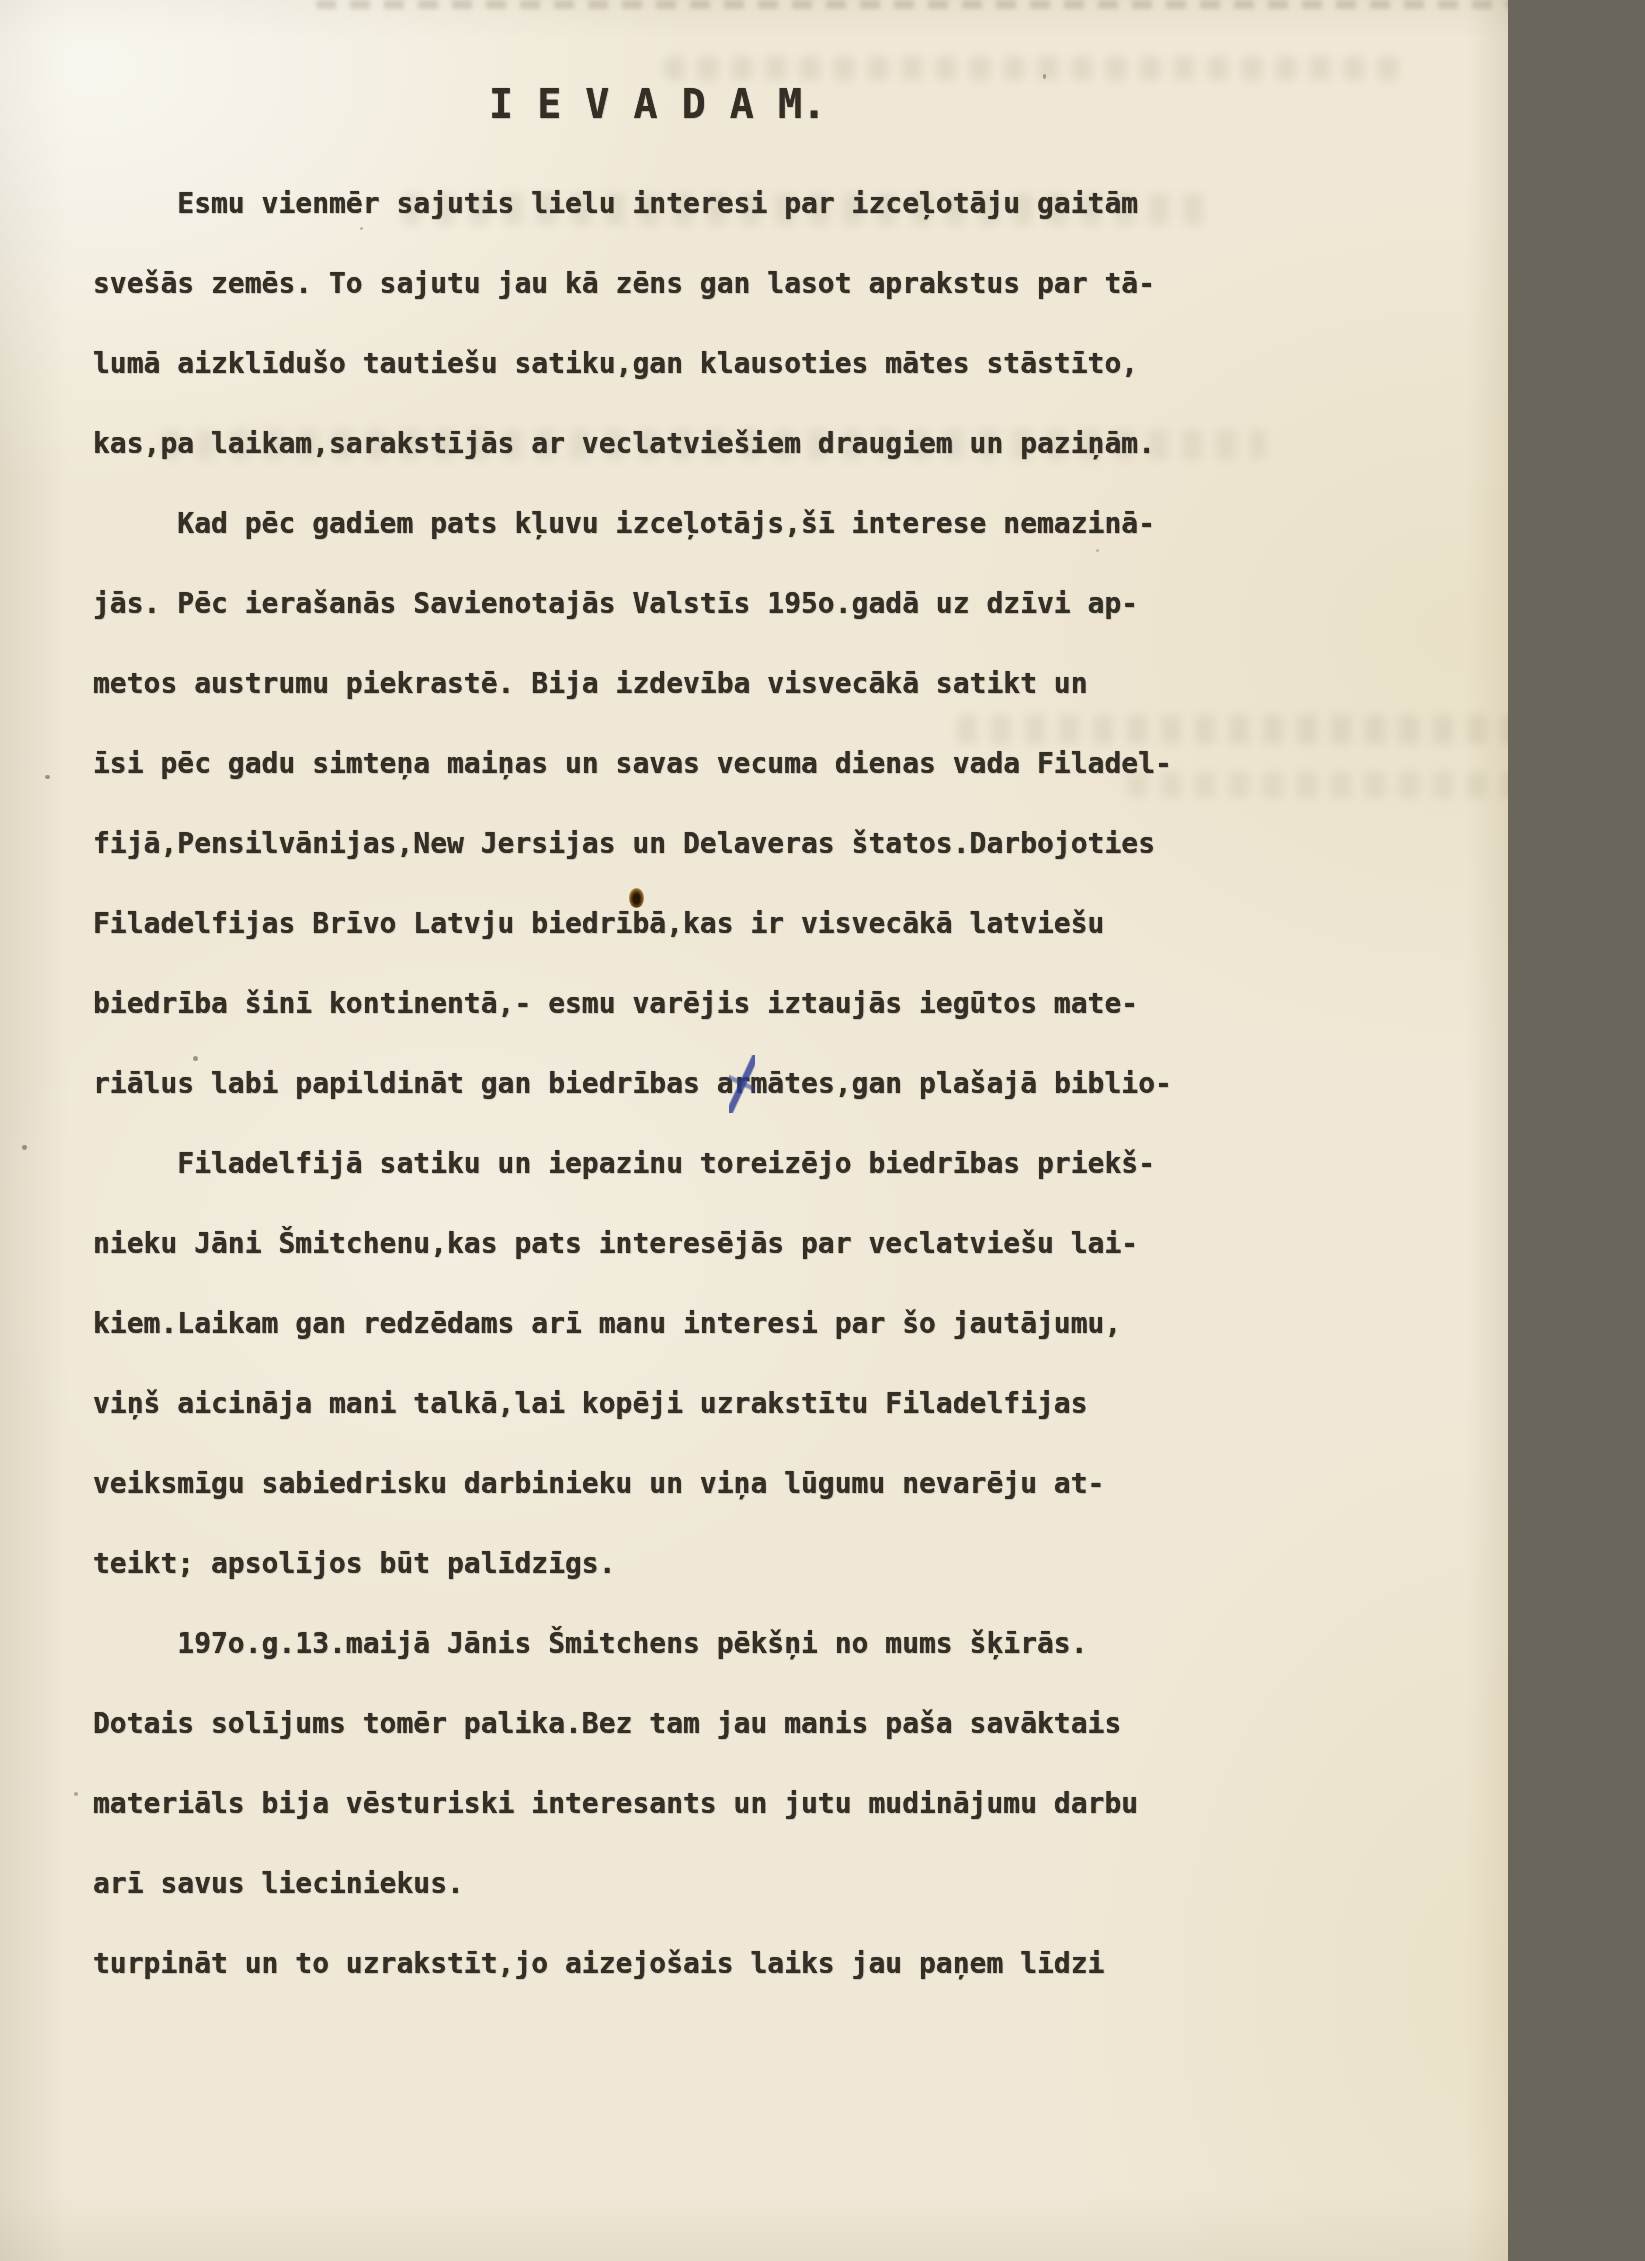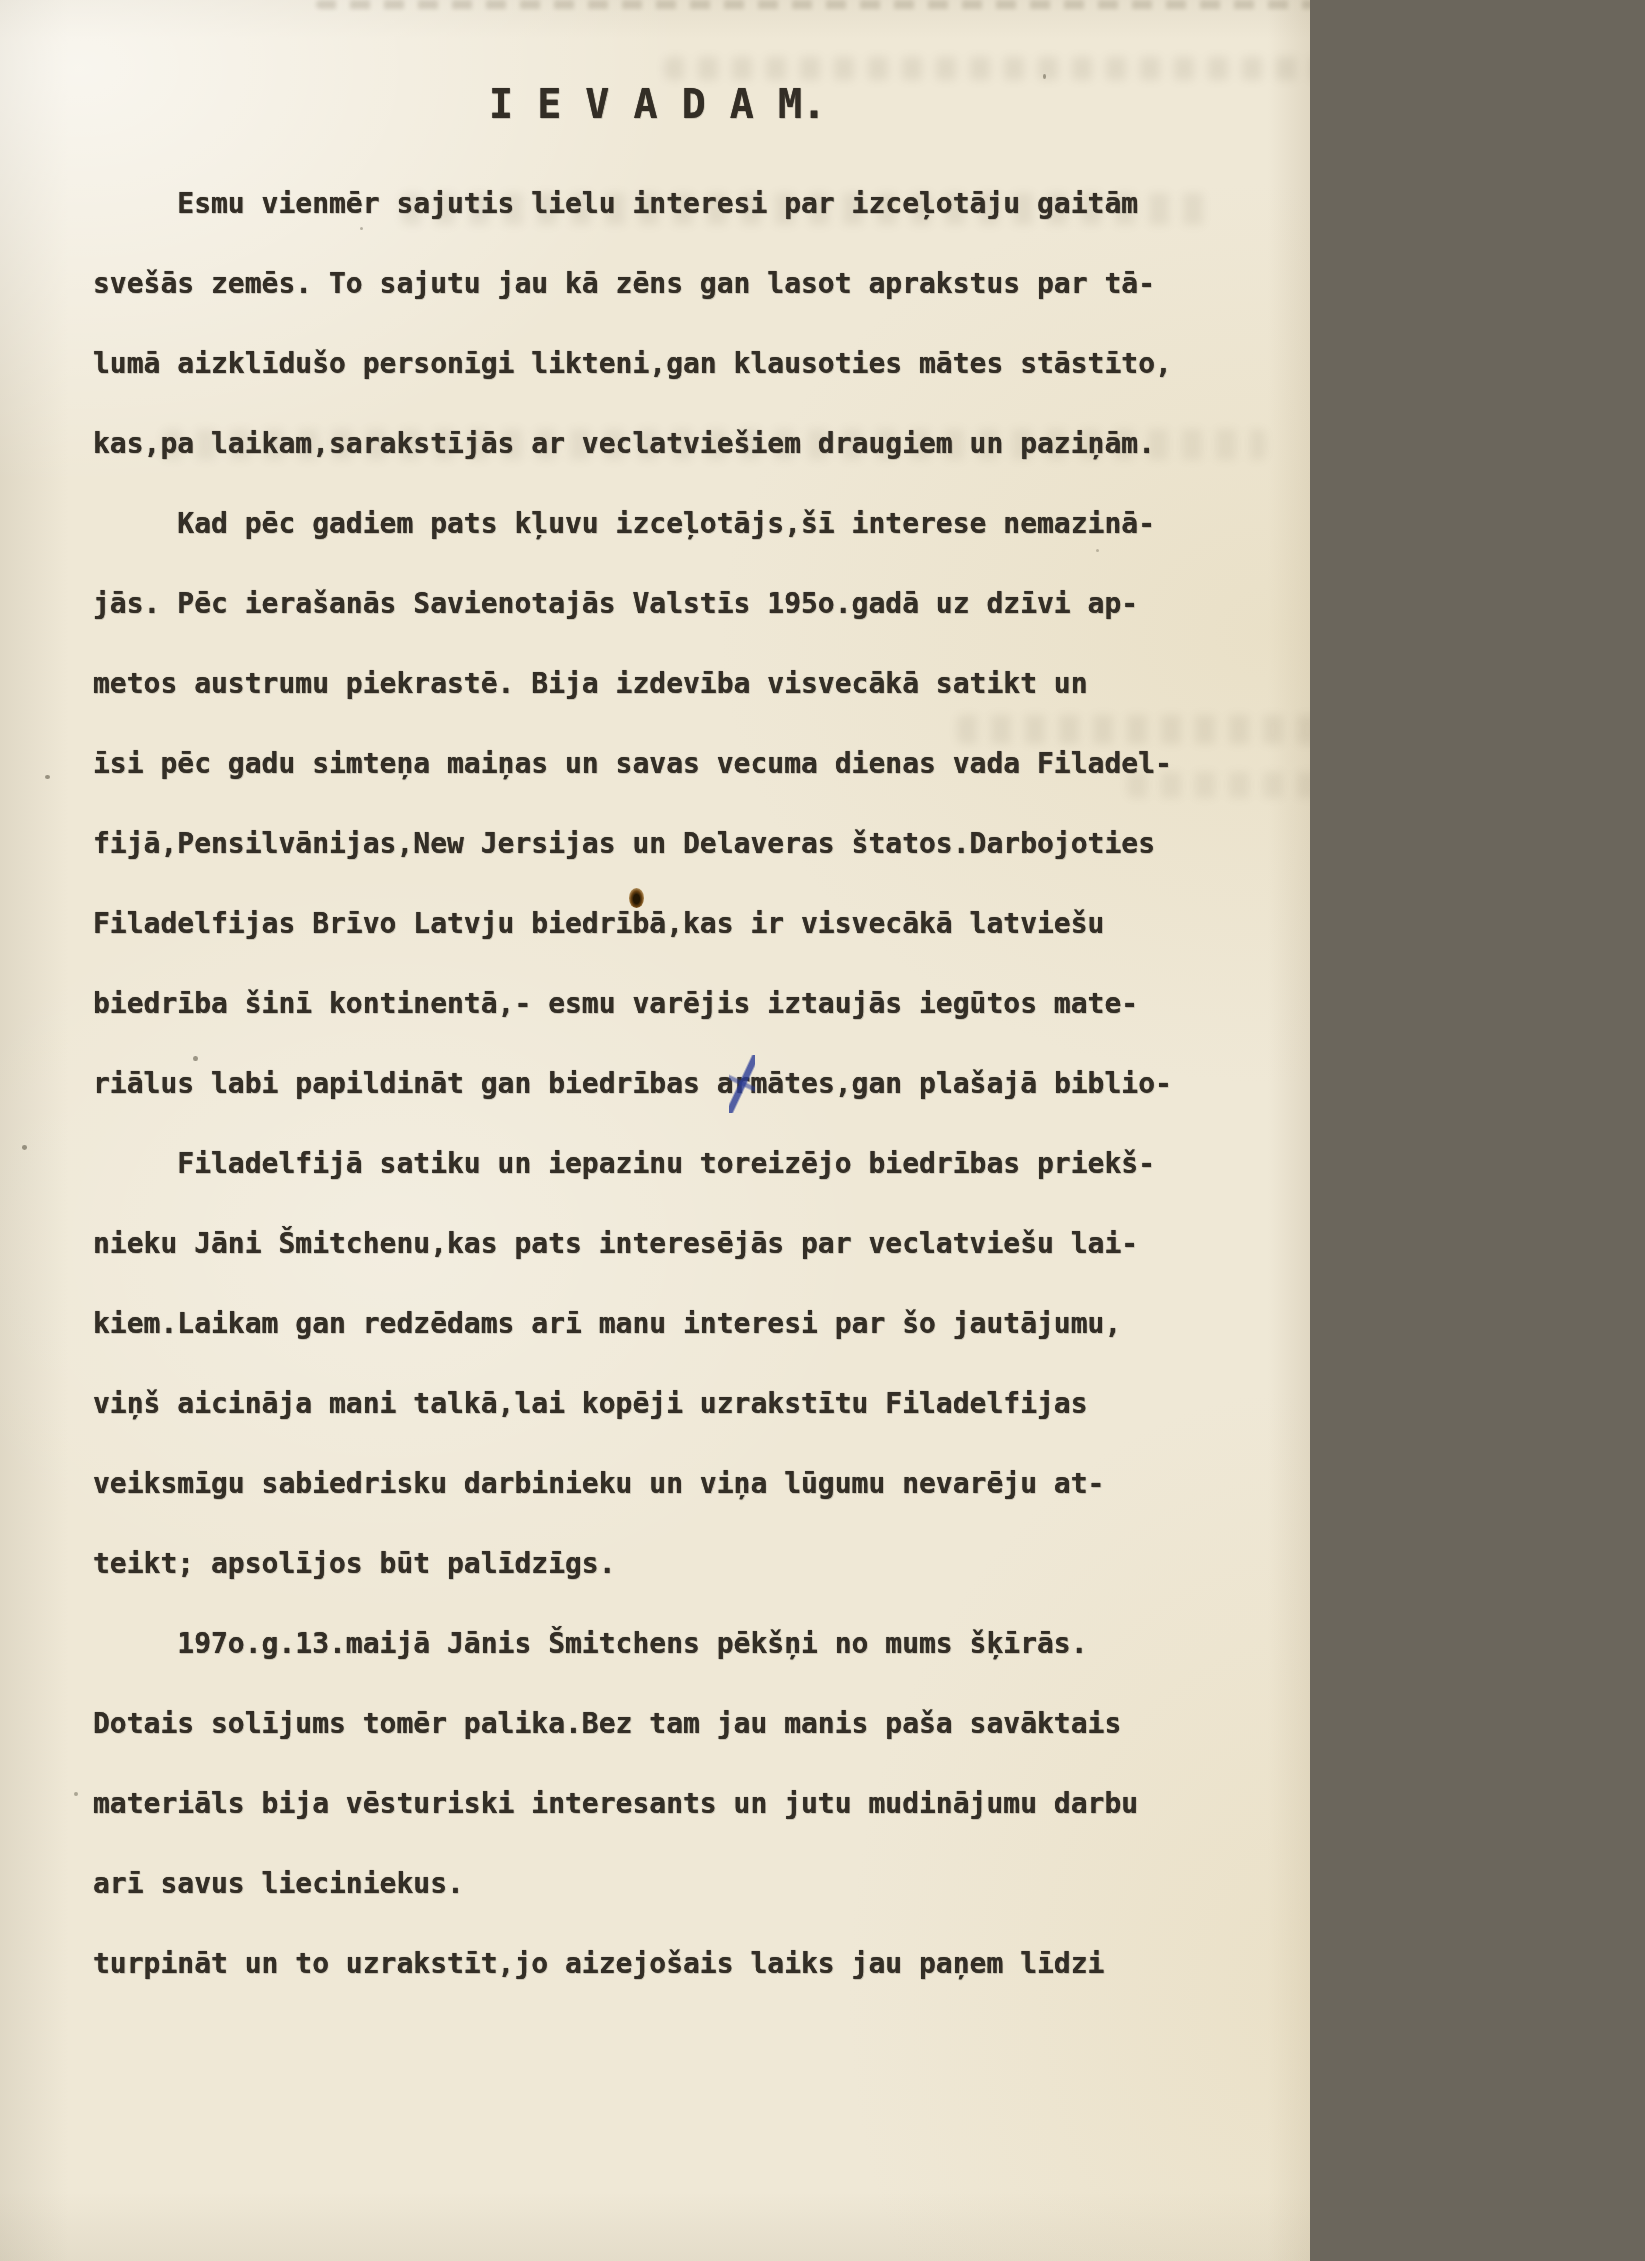--- a/index.html
+++ b/index.html
@@ -1,18 +1,18 @@
 <!DOCTYPE html>
 <html style="font-size:12.3px"><head>
 <meta charset="utf-8">
 <style>
   html,body{margin:0;padding:0;background:#6b665c;}
   .page{
     position:relative;
-    width:1310px;height:2261px;
+    width:1508px;height:2261px;
     overflow:hidden;
     font-family:"DejaVu Sans Mono","Liberation Mono",monospace;
     font-weight:700;
     color:#332e26;
     background:
       radial-gradient(1003px 695px at 6% 3%, rgba(255,255,255,.6), rgba(255,255,255,0) 60%),
       radial-gradient(849px 695px at 97% 28%, rgba(222,208,170,.33), rgba(222,208,170,0) 65%),
       radial-gradient(772px 1003px at 100% 88%, rgba(226,212,176,.38), rgba(226,212,176,0) 60%),
       radial-gradient(695px 540px at 30% 55%, rgba(255,255,255,.25), rgba(255,255,255,0) 70%),
       linear-gradient(90deg, rgba(140,130,108,.16), rgba(140,130,108,0) 69px),
@@ -97,21 +97,21 @@
   <div class="speck s4"></div>
   <div class="speck s5"></div>
   <div class="speck s6"></div>
   <div class="speck s7"></div>
 
   <div class="title-line">I E V A D A M.</div>
 
   <div class="text-body">
       <div class="line indent">Esmu vienmēr sajutis lielu interesi par izceļotāju gaitām</div>
       <div class="line">svešās zemēs. To sajutu jau kā zēns gan lasot aprakstus par tā-</div>
-      <div class="line">lumā aizklīdušo personīgi likteni,gan klausoties mātes stāstīto,</div>
+      <div class="line">lumā aizklīdušo tautiešu satiku,gan klausoties mātes stāstīto,</div>
       <div class="line">kas,pa laikam,sarakstījās ar veclatviešiem draugiem un paziņām.</div>
       <div class="line indent">Kad pēc gadiem pats kļuvu izceļotājs,šī interese nemazinā-</div>
       <div class="line">jās. Pēc ierašanās Savienotajās Valstīs 195o.gadā uz dzīvi ap-</div>
       <div class="line">metos austrumu piekrastē. Bija izdevība visvecākā satikt un</div>
       <div class="line">īsi pēc gadu simteņa maiņas un savas vecuma dienas vada Filadel-</div>
       <div class="line">fijā,Pensilvānijas,New Jersijas un Delaveras štatos.Darbojoties</div>
       <div class="line">Filadelfijas Brīvo Latvju biedrībā,kas ir visvecākā latviešu</div>
       <div class="line">biedrība šinī kontinentā,- esmu varējis iztaujās iegūtos mate-</div>
       <div class="line"><span>riālus labi papildināt gan biedrības a</span><span class="overstrike"><span>r</span></span><span>mātes,gan plašajā biblio-</span></div>
       <div class="line indent">Filadelfijā satiku un iepazinu toreizējo biedrības priekš-</div>

